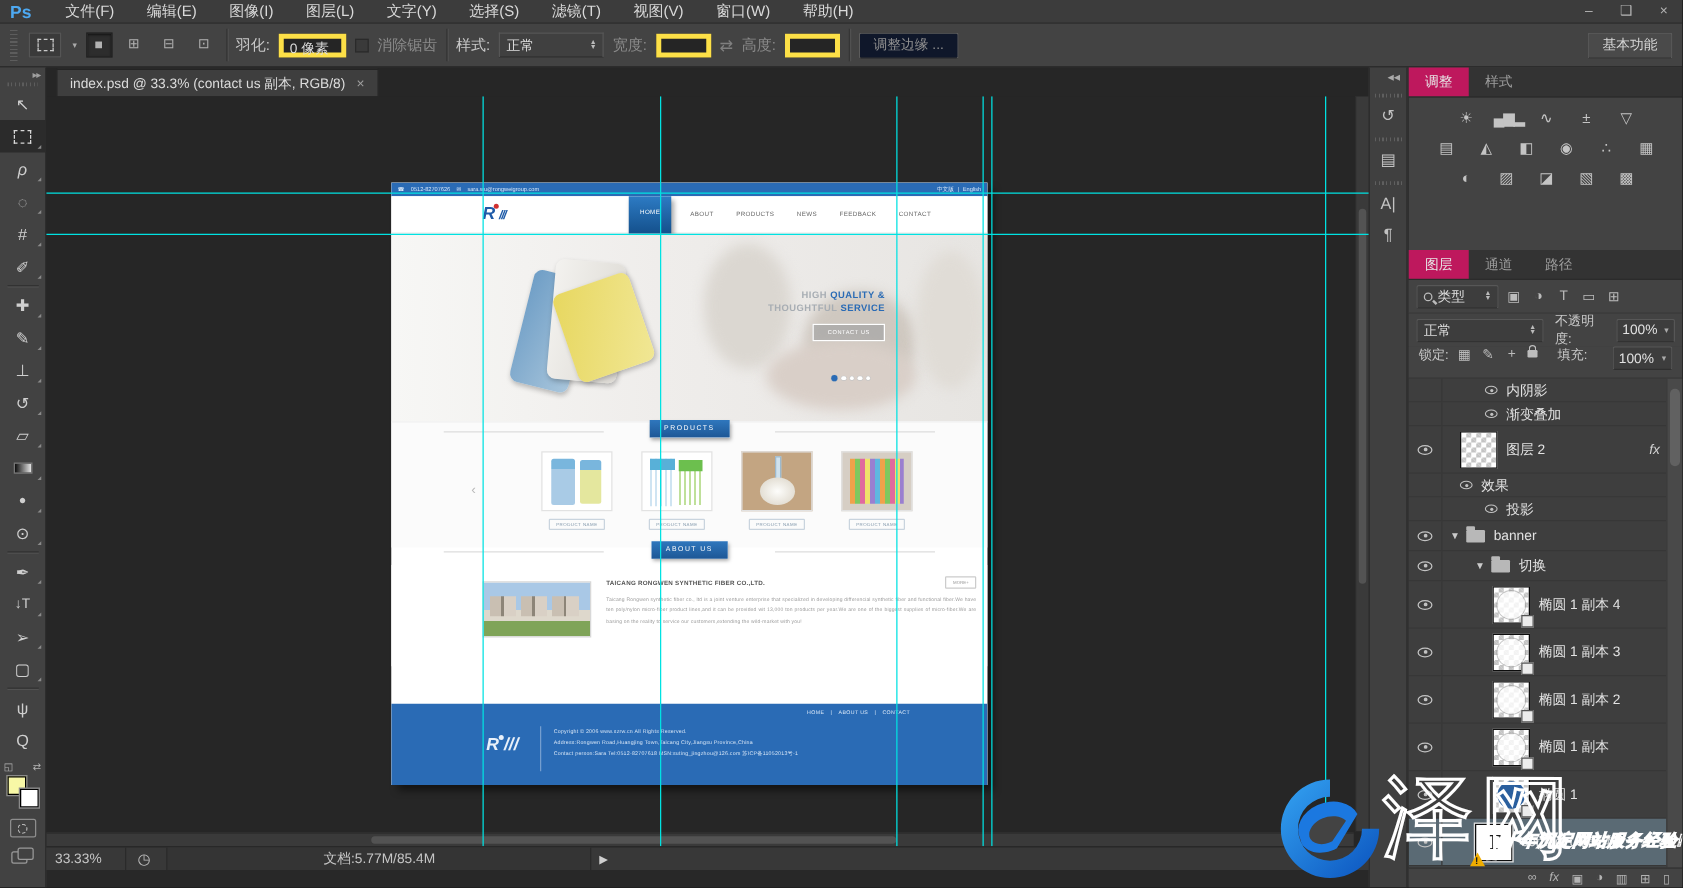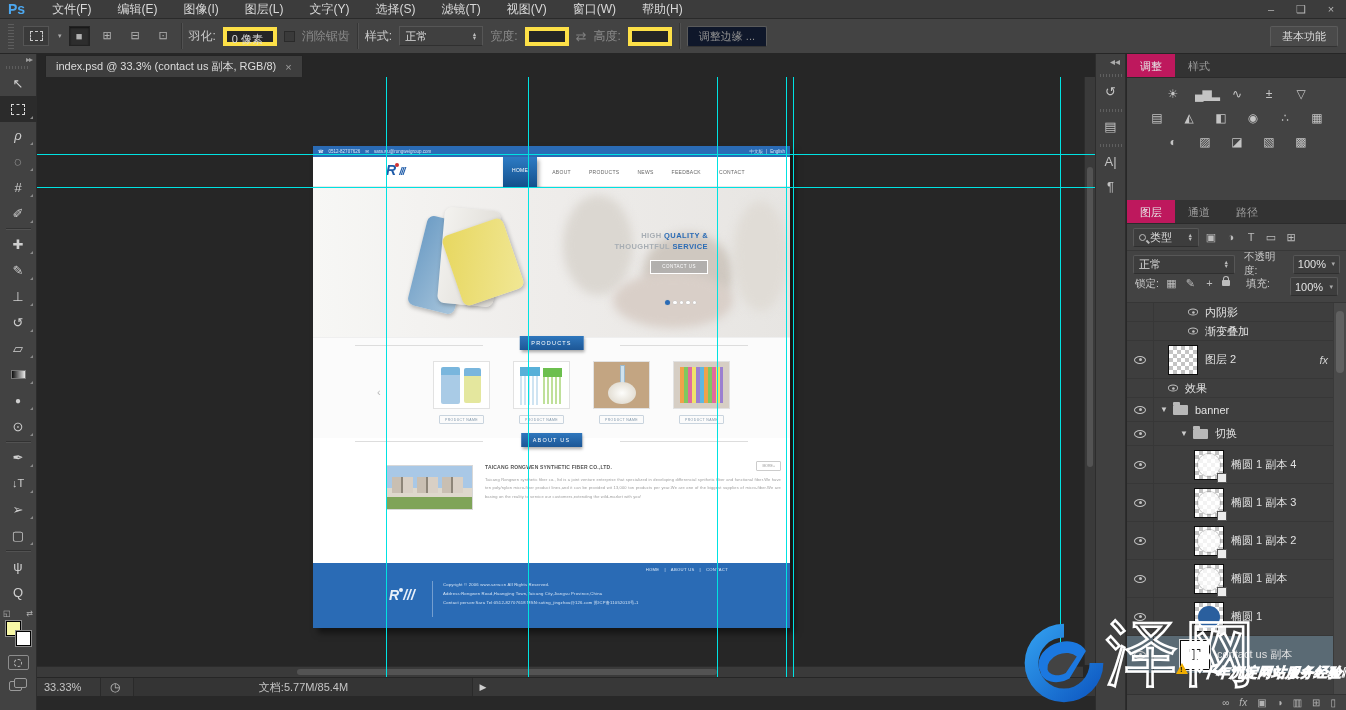--- a/index.html
+++ b/index.html
@@ -612,20 +612,26 @@
           <span class="thumb"></span>
           <span>图层 2</span>
           <span class="fxb">fx</span>
         </div>
         <div class="lrow h19">
           <span class="eyecell"></span>
             <span class="sp" style="width:13px"></span>
           <span class="eye" style="transform:scale(.85)"></span>
           <span style="margin-left:6px">效果</span>
         </div>
+        <div class="lrow h19">
+          <span class="eyecell"></span>
+            <span class="sp" style="width:33px"></span>
+          <span class="eye" style="transform:scale(.85)"></span>
+          <span style="margin-left:6px">投影</span>
+        </div>
         <div class="lrow h24">
           <span class="eyecell">
               <span class="eye"></span>
             </span>
           <span class="sp" style="width:6px"></span>
           <span class="tri">▼</span>
           <span class="folder"></span>
           <span>banner</span>
         </div>
         <div class="lrow h24">

